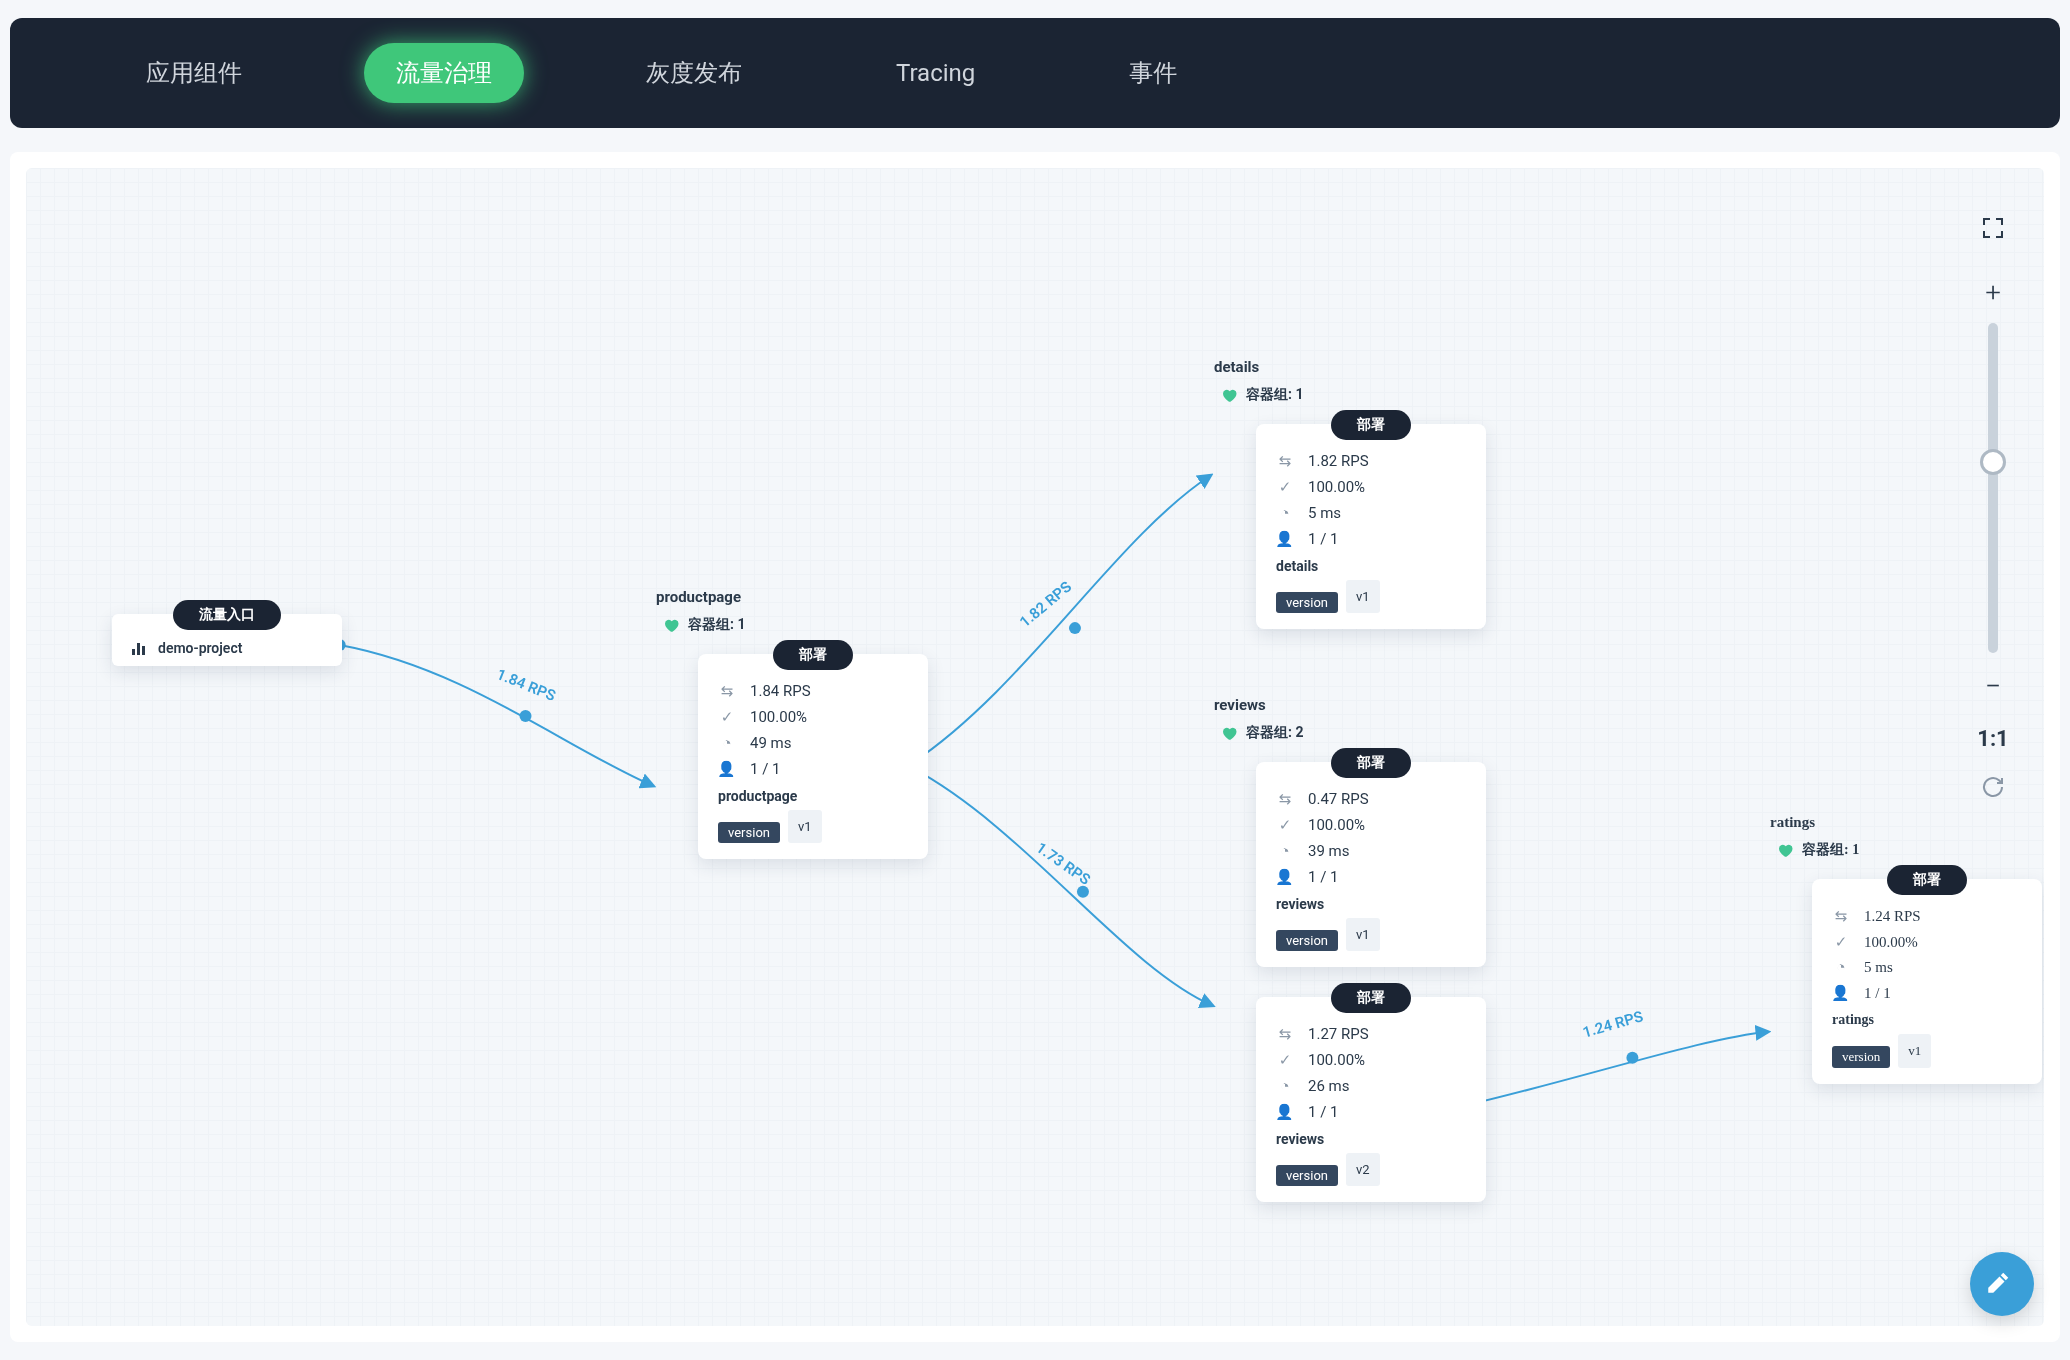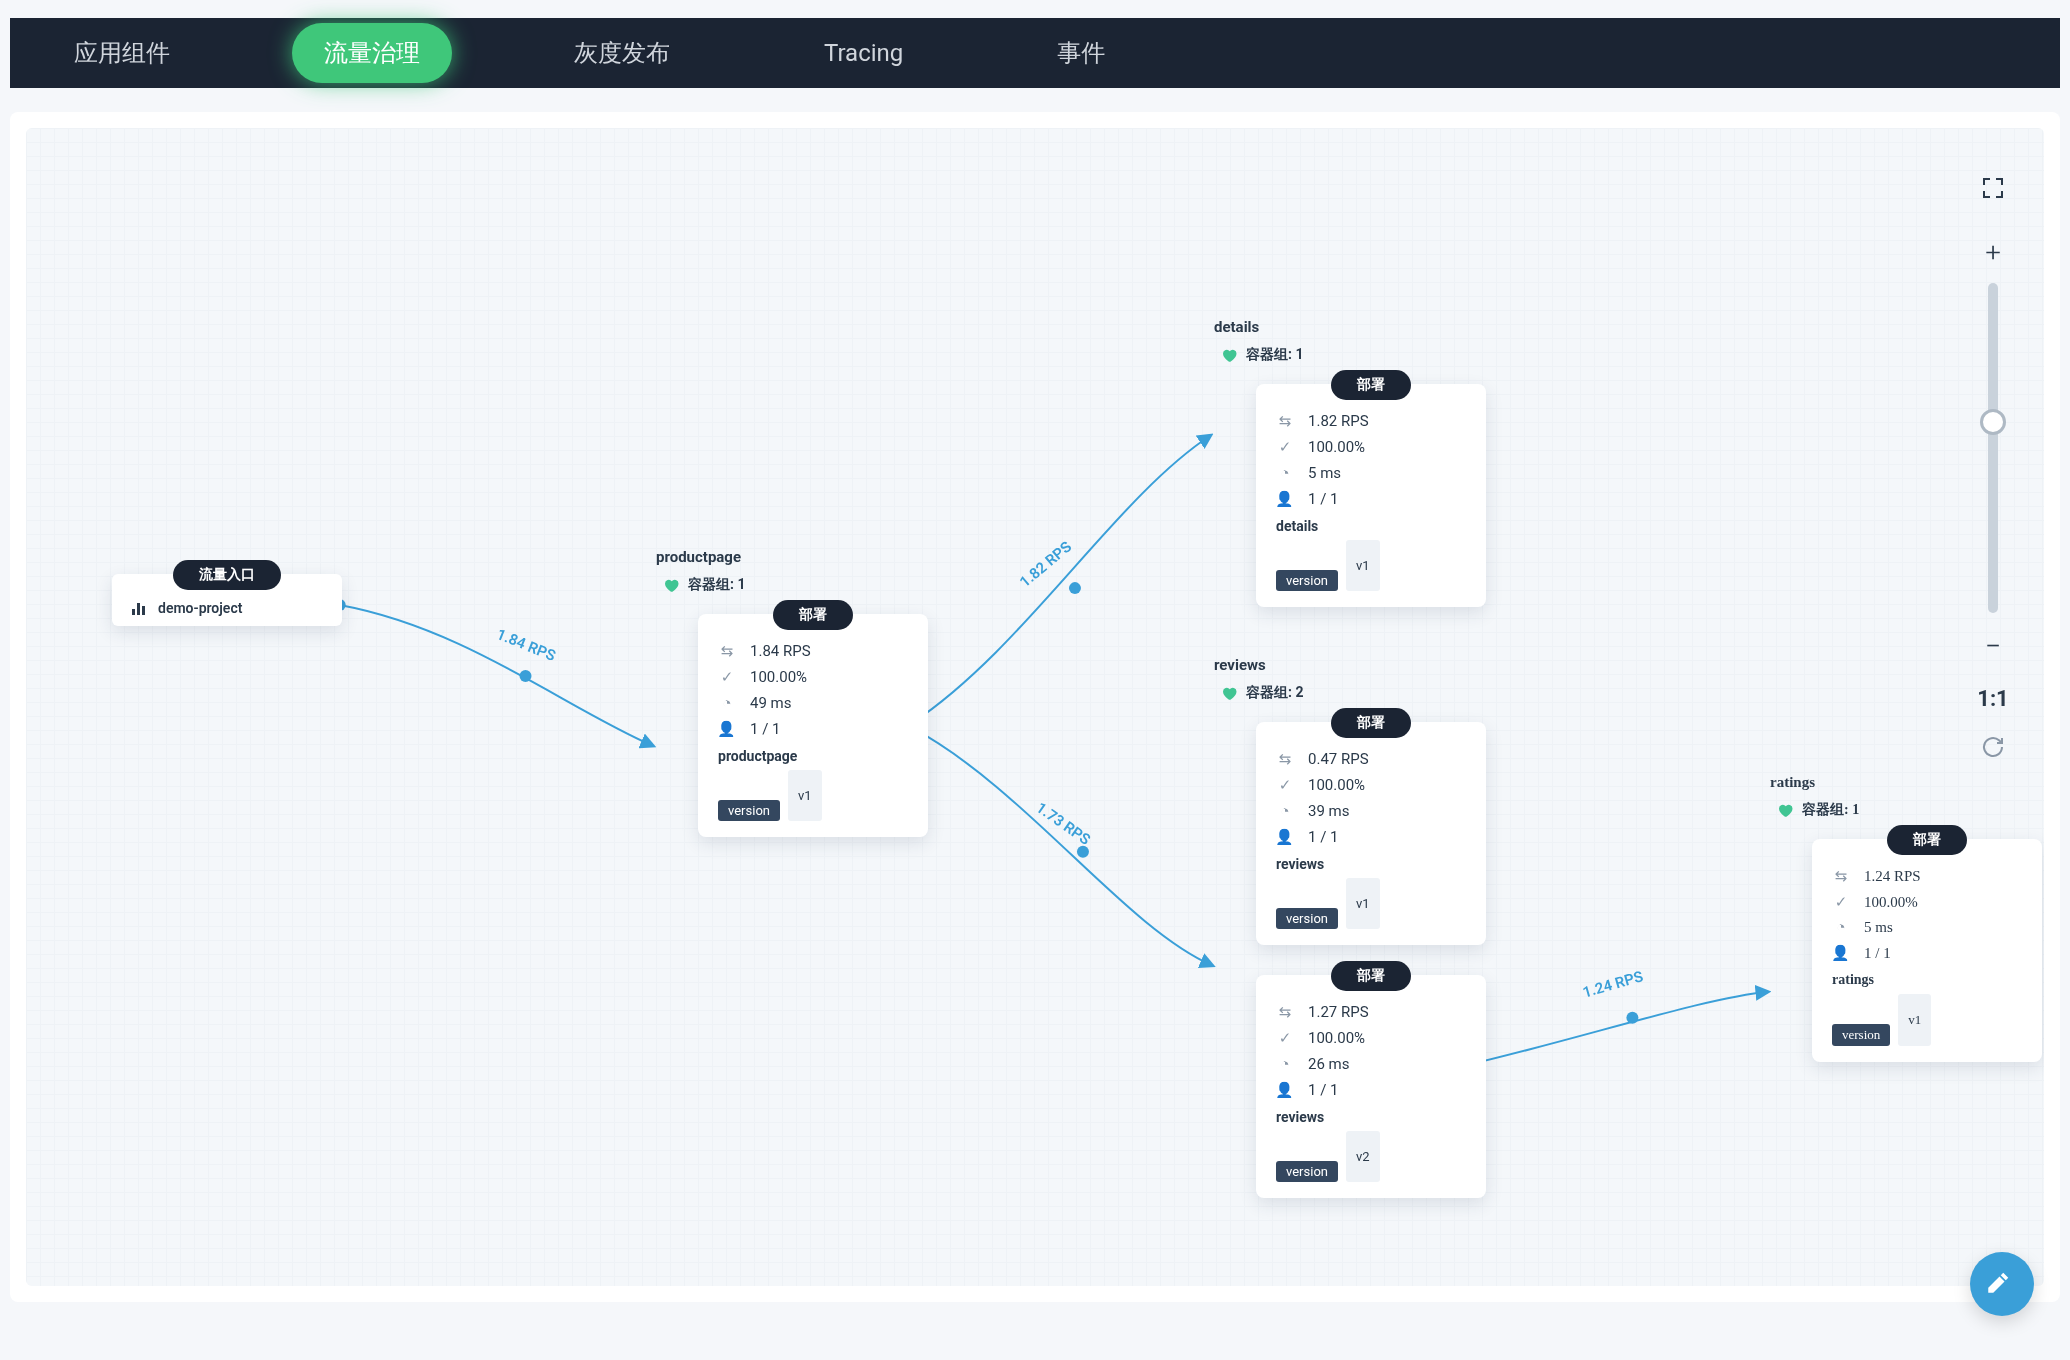--- a/index.html
+++ b/index.html
@@ -6,26 +6,26 @@
   body {
     font-family: -apple-system, BlinkMacSystemFont, "Segoe UI", Roboto, sans-serif;
     background: #f5f7fa;
     width: 2070px;
     height: 1360px;
     overflow: hidden;
     position: relative;
   }
   .topbar {
     background: #1b2433;
-    border-radius: 0;
+    border-radius: 12px;
     margin: 18px 10px 0 10px;
-    height: 70px;
+    height: 110px;
     display: flex;
     align-items: center;
-    padding-left: 32px;
+    padding-left: 104px;
     gap: 90px;
   }
   .tab {
     color: #d0d5dc;
     font-size: 24px;
     cursor: pointer;
     padding: 14px 32px;
     border-radius: 32px;
   }
   .tab.active {
@@ -142,21 +142,21 @@
     background: #34475f;
     color: #fff;
     font-size: 13px;
     padding: 3px 10px;
     border-radius: 3px;
   }
   .tag-light {
     background: #eef2f6;
     color: #2b3a4a;
     font-size: 13px;
-    padding: 18px 10px;
+    padding: 9px 10px;
     border-radius: 3px;
   }
 
   .entry-node {
     position: absolute;
   }
   .entry-card {
     background: #fff;
     border-radius: 6px;
     box-shadow: 0 6px 18px rgba(30,50,80,0.12);

